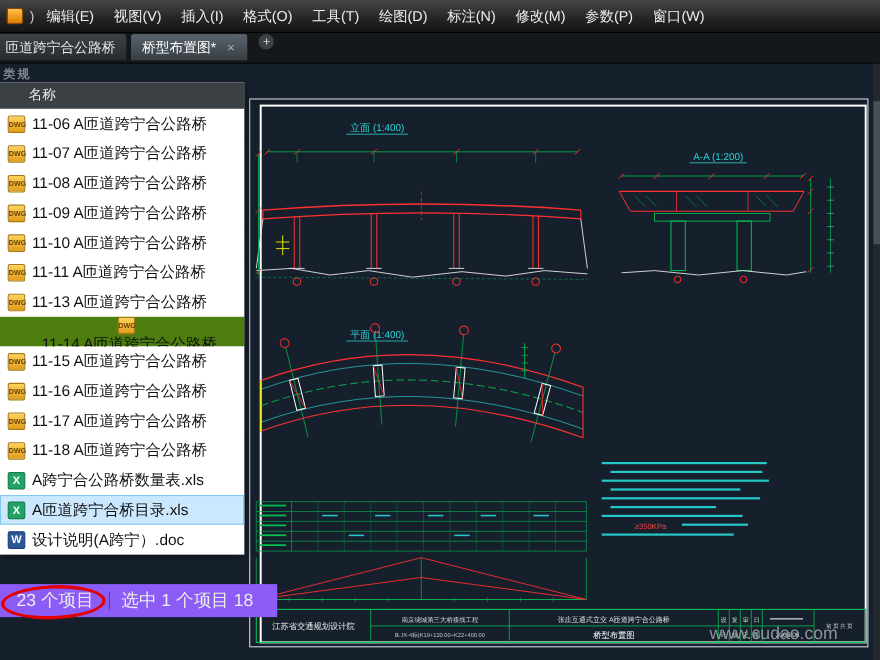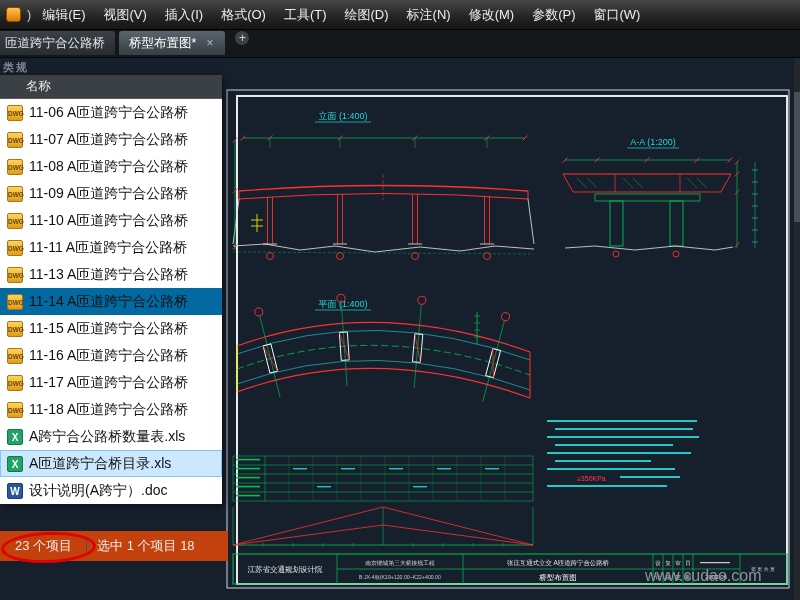--- a/index.html
+++ b/index.html
@@ -35,30 +35,30 @@
   .scroll-thumb { position:absolute; right:0; top:34px; width:6px; height:130px; background:#4a5056; }
 
   
   .explorer { position:absolute; left:0; top:17px; width:222px; background:#ffffff;
     box-shadow:2px 2px 8px rgba(0,0,0,.55); }
   .explorer-header { height:24px; background:#3b4045; color:#e8e8e8; font-size:12.5px;
     display:flex; align-items:center; padding-left:26px; border-bottom:1px solid #555a5f; }
   .file-row { height:27px; display:flex; align-items:center; padding-left:7px;
     white-space:nowrap; overflow:hidden; background:#fff; }
   .file-row .fname { font-size:14px; color:#111; margin-left:6px; }
-  .file-row.hov { background:#0369a1; }
+  .file-row.hov { background:#4d7c0f;flex-direction:column; }
   .file-row.sel { background:#cbe8ff; outline:1px solid #84c7f0; outline-offset:-1px; }
   .ficon { width:16px; height:16px; flex:0 0 16px; border-radius:2px; color:#fff;
     font-size:6.5px; font-weight:bold; text-align:center; line-height:16px; }
   .ficon.dwg { background:linear-gradient(#ffd35c,#e09c1a); color:#6b4400; border:1px solid #a97812; }
   .ficon.xls { background:#21a366; border:1px solid #147a49; font-size:10px; }
   .ficon.doc { background:#2b579a; border:1px solid #1d3f73; font-size:10px; }
 
-  .statusbar { position:absolute; left:0; top:473px; width:228px; height:30px; background:#c2410c;
-    color:#ececec; font-size:13px; display:flex; align-items:center; }
+  .statusbar { position:absolute; left:0; top:473px; width:252px; height:30px; background:#8b5cf6;
+    color:#ececec; font-size:16px; display:flex; align-items:center; }
   .statusbar .count { margin-left:15px; }
   .statusbar .selsep { width:1px; height:16px; background:#4a5056; margin:0 10px 0 14px; }
 
   .annotation-ellipse { position:absolute; left:1px; top:474px; width:95px; height:31px;
     border:3px solid #e20000; border-radius:50%; transform:rotate(-2deg); pointer-events:none; z-index:40; }
 
   svg text { font-family:"Liberation Sans","DejaVu Sans",sans-serif; }
 </style>
 </head>
 <body>

